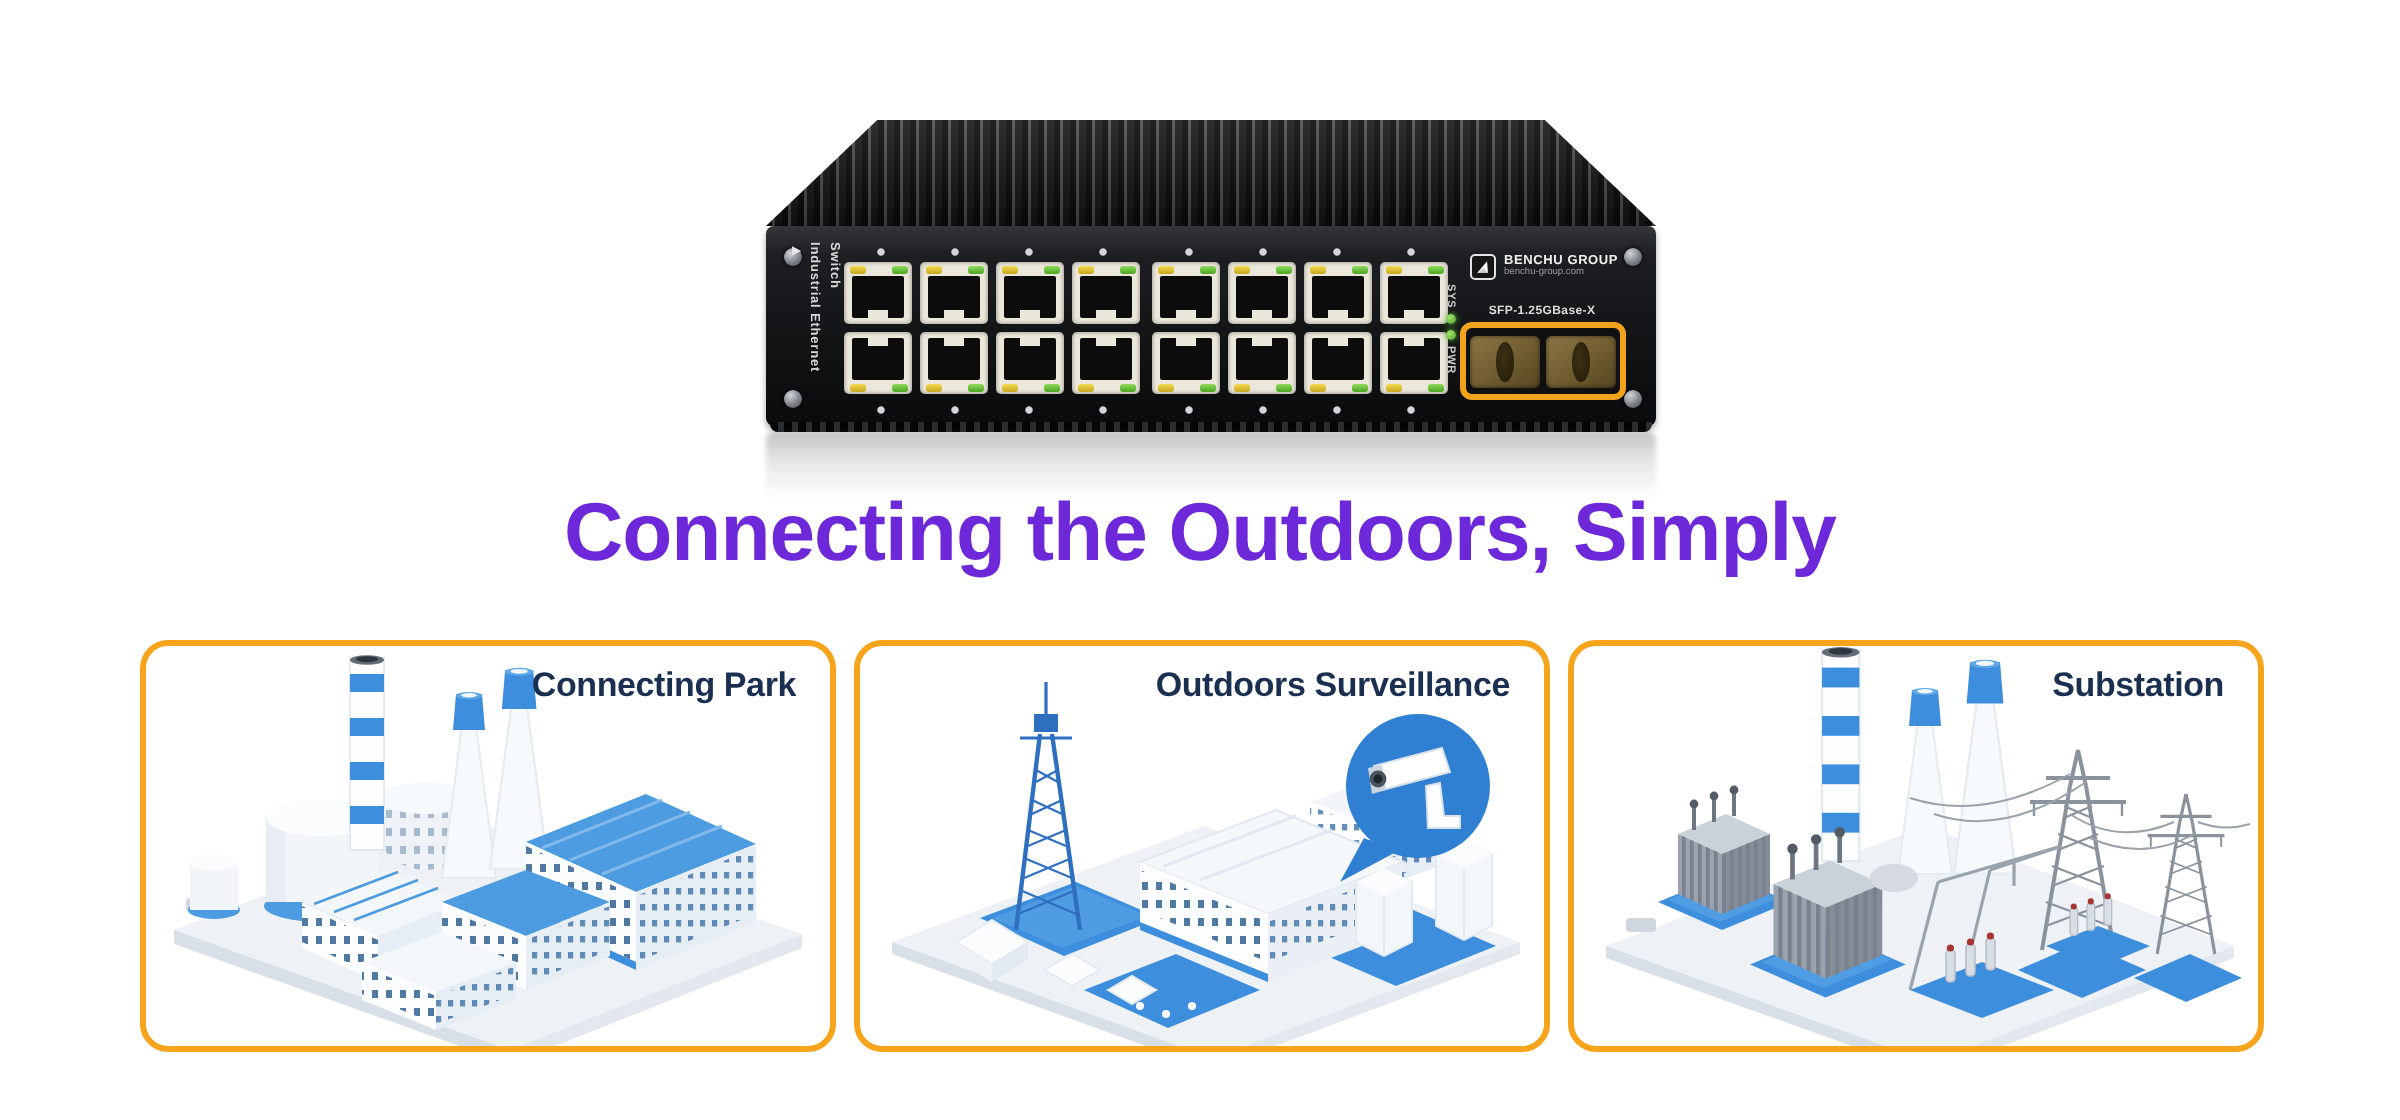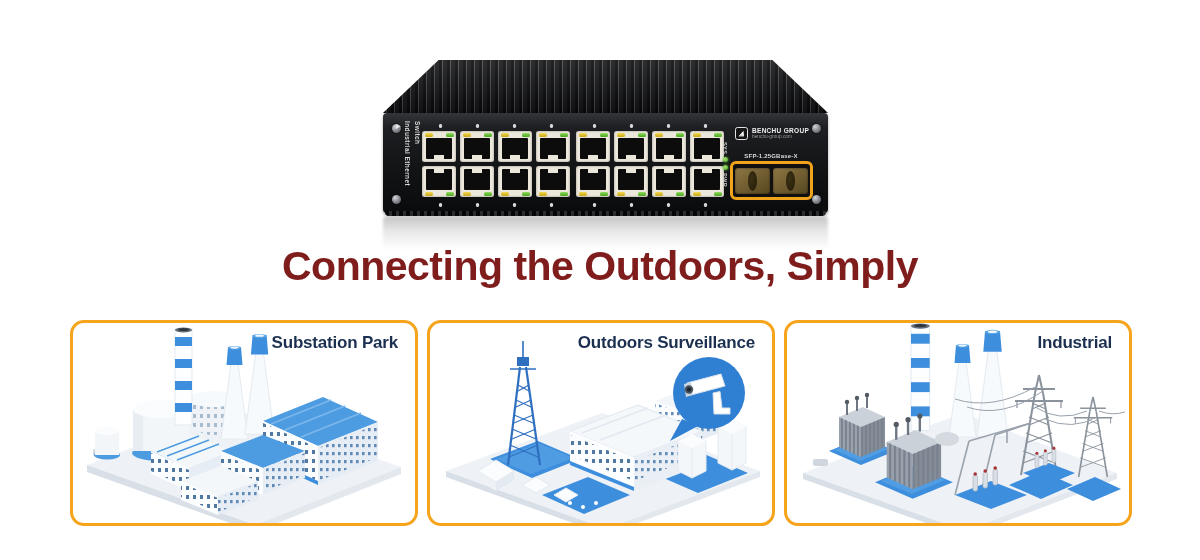--- a/index.html
+++ b/index.html
@@ -86,21 +86,21 @@
               border-radius:50%;
               background:radial-gradient(ellipse at 40% 40%, #3c3115, #231b07); }
 
   .reflection { position:absolute; left:383px; top:216px; width:445px; height:34px;
                 border-radius:4px; filter:blur(1.4px);
                 background:linear-gradient(180deg, rgba(26,27,29,0.26),
                             rgba(26,27,29,0.10) 45%, rgba(26,27,29,0)); }
 
   
   .headline { position:absolute; left:0; top:243px; width:1200px; text-align:center;
-              font-size:41px; font-weight:bold; color:#7f1d1d; letter-spacing:-0.5px; }
+              font-size:41px; font-weight:bold; color:#6d28d9; letter-spacing:-0.5px; }
 
   
   .cards { position:absolute; left:70px; top:320px; display:flex; gap:9px; }
   .card { position:relative; width:348px; height:206px; background:#fff;
           border:3px solid #f7a41d; border-radius:14px; overflow:hidden; }
   .card svg.scene { position:absolute; left:0; top:0; width:342px; height:200px; }
   .card-title { position:absolute; top:10px; right:17px; font-size:17px; font-weight:bold;
                 color:#1b3050; letter-spacing:-0.2px; }
 </style>
 </head>
@@ -363,21 +363,21 @@
         <polygon points="148,131 190,148 190,169 148,152" fill="url(#winA)"></polygon>
         <polygon points="232,128 190,145 190,172 232,155" fill="#e7edf4"></polygon>
         <polygon points="232,130 190,147 190,169 232,152" fill="url(#winB)"></polygon>
 
         <polygon points="108,158 148,143 185,158 145,173" fill="#f4f7fa"></polygon>
         <polygon points="108,158 145,173 145,192 108,177" fill="#fbfdff"></polygon>
         <polygon points="108,160 145,175 145,189 108,174" fill="url(#winA)"></polygon>
         <polygon points="185,158 145,173 145,192 185,177" fill="#e7edf4"></polygon>
         <polygon points="185,160 145,175 145,189 185,174" fill="url(#winB)"></polygon>
       </svg>
-      <div class="card-title">Substation Park</div>
+      <div class="card-title">Connecting Park</div>
     </div>
 
     <div class="card">
       <svg class="scene" viewBox="0 0 342 200">
         <polygon points="16,148 172,90 330,148 176,206" fill="#eef2f6"></polygon>
         <polygon points="16,148 176,206 176,212 16,154" fill="#d9dfe7"></polygon>
         <polygon points="330,148 176,206 176,212 330,154" fill="#e3e8ef"></polygon>
         <polygon points="60,136 108,118 150,136 102,155" fill="#3e8ede"></polygon>
         <polygon points="66,136 108,120 144,135 101,151" fill="#5fa9e8" opacity="0.5"></polygon>
         <polygon points="112,172 158,154 200,172 154,191" fill="#3e8ede"></polygon>
@@ -476,17 +476,17 @@
         </g>
         <polygon points="168,172 204,158 240,172 204,186" fill="#3e8ede"></polygon>
         <polygon points="236,150 262,140 288,150 262,161" fill="#3e8ede"></polygon>
         <use href="#ins3" transform="translate(186,146)"></use>
         <use href="#ins3" transform="translate(248,126) scale(0.85)"></use>
 
         <use href="#xfmr" transform="translate(42,88)"></use>
         <use href="#xfmr" transform="translate(88,112) scale(1.18)"></use>
         <ellipse cx="160" cy="116" rx="12" ry="7" fill="#d5dae0"></ellipse>
       </svg>
-      <div class="card-title">Industrial</div>
+      <div class="card-title">Substation</div>
     </div>
 
   </div>
 </div>
 
 </body></html>

